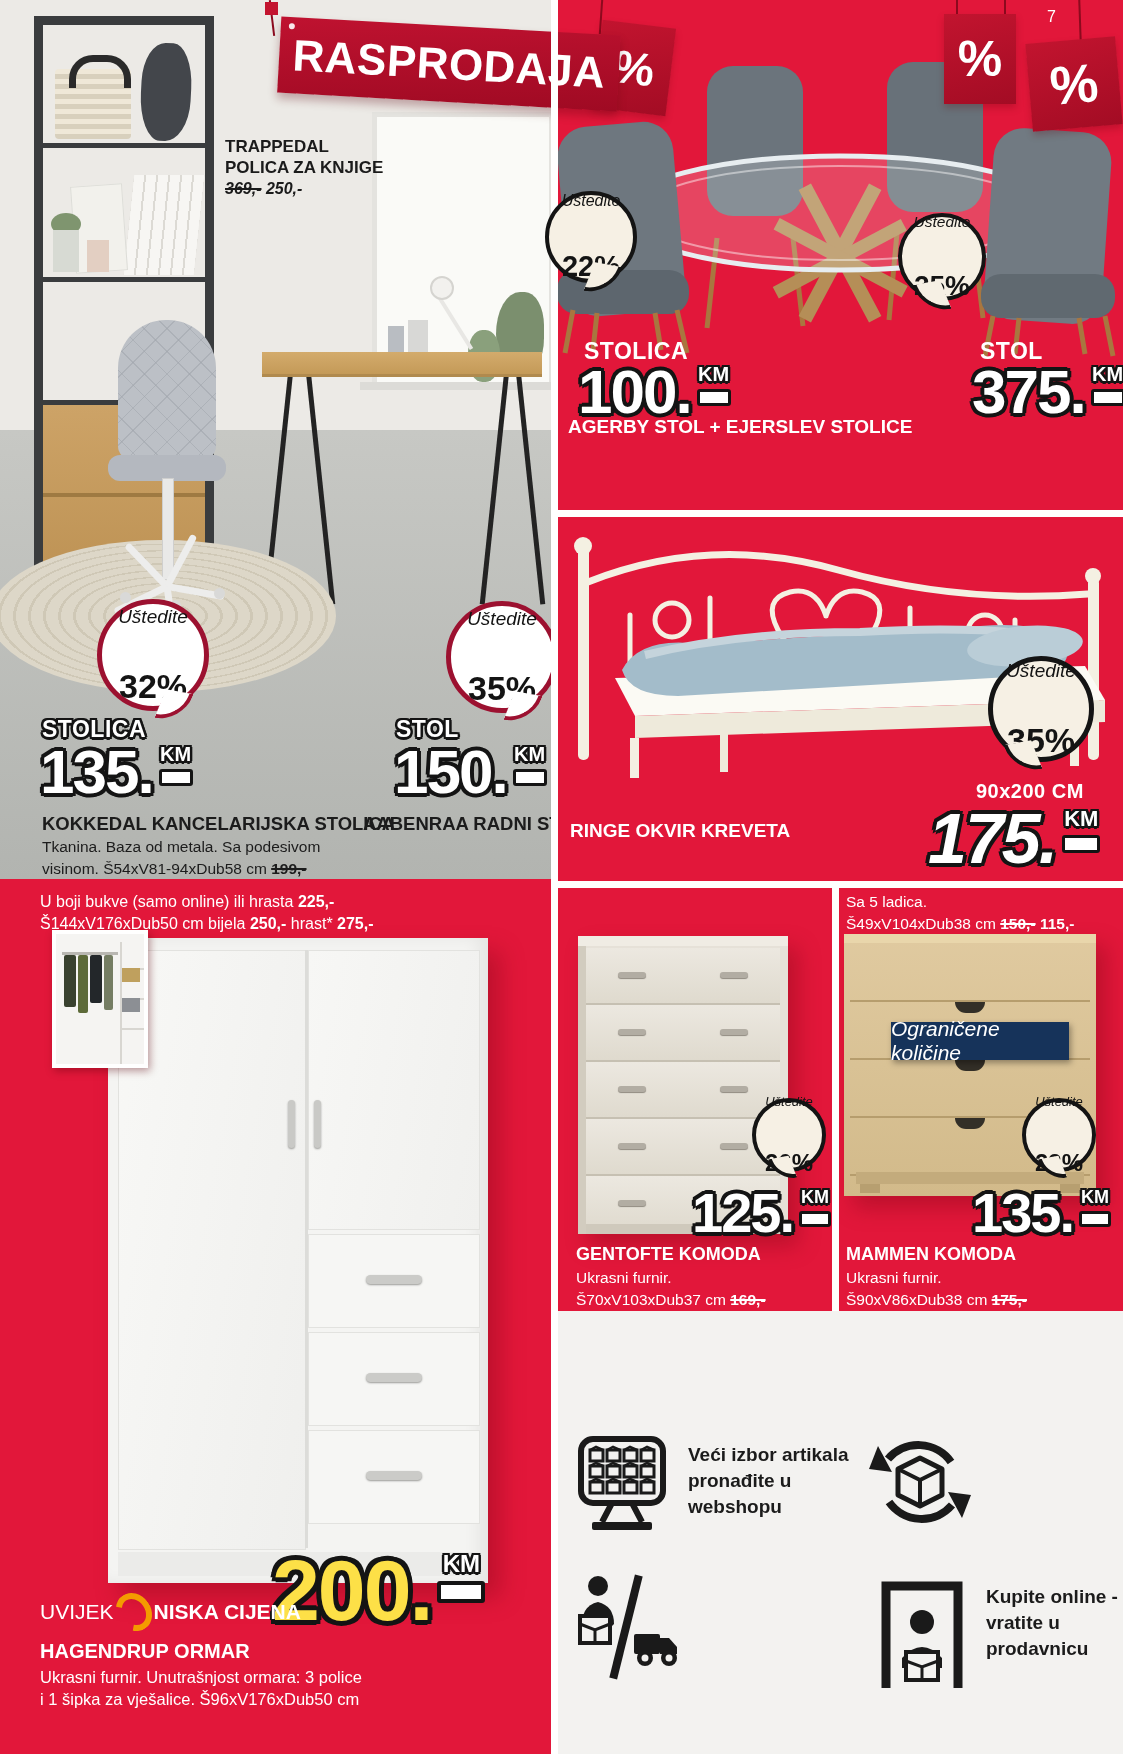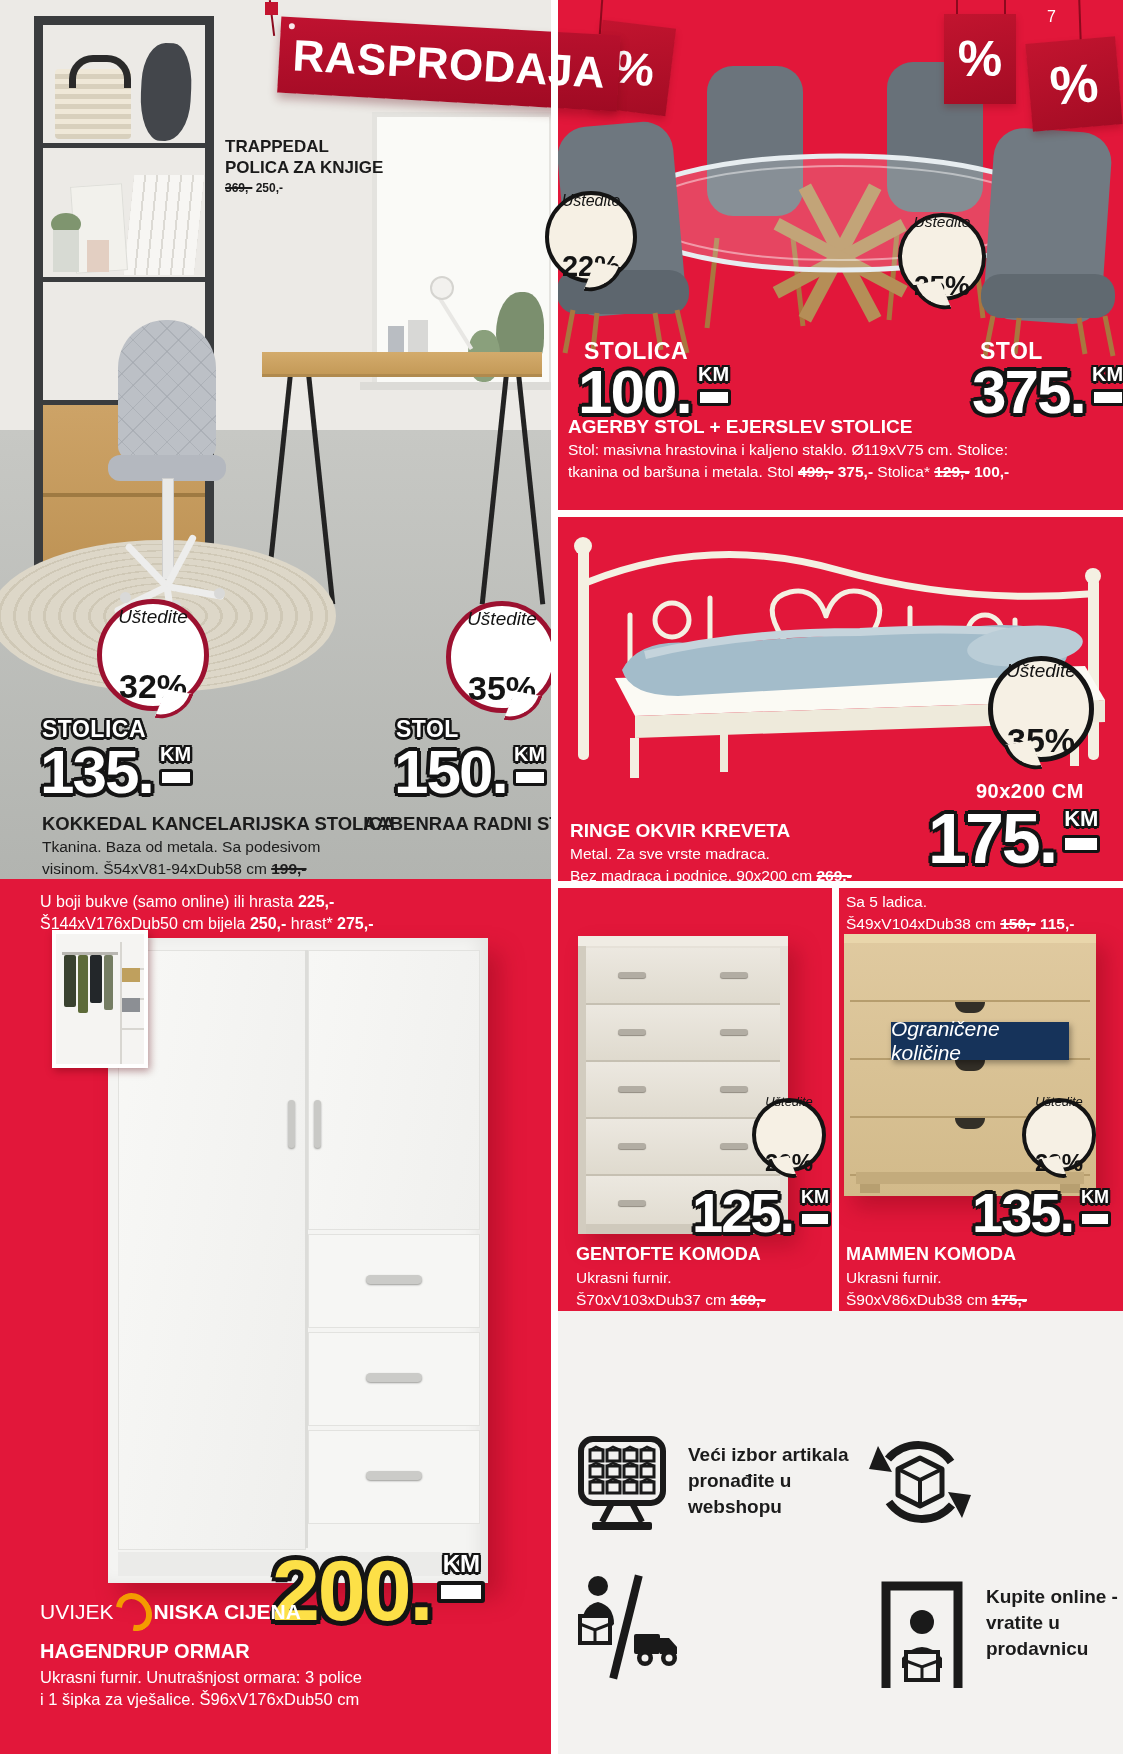--- a/index.html
+++ b/index.html
@@ -13,21 +13,21 @@
   .o3{color:#fde047;text-shadow:-4px -4px 0 #141414,4px -4px 0 #141414,-4px 4px 0 #141414,4px 4px 0 #141414,-5px 0 0 #141414,5px 0 0 #141414,0 -5px 0 #141414,0 5px 0 #141414;}
 
   
   .price{position:absolute;display:flex;align-items:flex-start;white-space:nowrap;z-index:7;}
   .p-num{font-weight:700;line-height:.9;letter-spacing:-2px;}
   .p-side{display:flex;flex-direction:column;align-items:center;margin-left:6px;}
   .p-km{font-weight:700;line-height:1;}
   .p-dash{background:#fff;border:3px solid #141414;border-radius:3px;margin-top:5px;}
   .price-md .p-num{font-size:62px;} .price-md .p-km{font-size:20px;} .price-md .p-dash{width:28px;height:11px;}
   .price-sm .p-num{font-size:56px;} .price-sm .p-km{font-size:18px;} .price-sm .p-dash{width:26px;height:10px;}
-  .price-lg .p-num{font-size:70px;} .price-lg .p-km{font-size:22px;} .price-lg .p-dash{width:32px;height:12px;}
+  .price-lg .p-num{font-size:70px;font-style:italic;} .price-lg .p-km{font-size:22px;} .price-lg .p-dash{width:32px;height:12px;}
   .price-xl .p-num{font-size:86px;} .price-xl .p-km{font-size:24px;} .price-xl .p-dash{width:40px;height:14px;border-width:4px;}
 
   .plabel{position:absolute;font-weight:700;color:#fff;font-size:23px;letter-spacing:.5px;z-index:7;white-space:nowrap;}
 
   
   .bubble{position:absolute;border-radius:50%;background:var(--bf,#f6f0e4);border:4px solid var(--bb,#141414);
           display:flex;flex-direction:column;align-items:center;justify-content:center;z-index:8;gap:41px;}
   .bubble .bl{font-style:italic;color:#141414;line-height:1;}
   .bubble .bv{font-weight:700;color:#141414;line-height:1;margin-top:2px;}
   .bubble::after{content:"";position:absolute;bottom:-15px;left:16px;width:24px;height:26px;background:var(--bf,#f6f0e4);
@@ -44,21 +44,21 @@
   .bub-e::after{width:17px;height:19px;bottom:-12px;}
 
   
   .name{position:absolute;color:#fff;font-weight:700;font-size:19px;white-space:nowrap;z-index:7;}
   .name-sm{font-size:18px;}
   .desc{position:absolute;color:#fff;font-size:15.5px;line-height:21.5px;z-index:7;}
   .desc b{font-weight:700;}
   .desc s,.trap s{font-weight:700;text-decoration:line-through;text-decoration-thickness:2px;}
   .dark{color:#1c1c1c;}
   .trap{position:absolute;color:#1b1b1b;font-weight:700;font-size:17px;line-height:21px;z-index:7;}
-  .trap .pr{font-size:12px;}
+  .trap .pr{font-size:16px;font-style:italic;}
 
   
   .banner{position:absolute;left:279px;top:26px;width:340px;height:76px;z-index:5;
           background:linear-gradient(175deg,#bf1230 0%,#9f0a23 100%);transform:rotate(3.2deg);
           display:flex;align-items:center;justify-content:center;box-shadow:0 6px 10px rgba(90,0,12,.30);}
   .banner .bt{color:#fff;font-weight:700;font-size:44px;letter-spacing:.5px;}
   .pin-dot{position:absolute;left:8px;top:6px;width:6px;height:6px;border-radius:50%;background:#fff;opacity:.9;}
   .tagpct{position:absolute;background:linear-gradient(165deg,#c2142f,#a30c24);display:flex;align-items:center;justify-content:center;
           color:#fff;font-weight:700;box-shadow:0 4px 7px rgba(100,0,10,.25);z-index:4;}
   .string{position:absolute;width:2px;background:#8c0a1e;z-index:3;}
@@ -299,24 +299,20 @@
   </div>
   <div class="plabel" style="left:980px;top:338px">STOL</div>
   <div class="price price-md" style="left:972px;top:364px">
     <span class="p-num o1">375.</span>
     <span class="p-side">
         <span class="p-km o2">KM</span>
         <span class="p-dash"></span>
       </span>
   </div>
   <div class="name" style="left:568px;top:416px">AGERBY STOL + EJERSLEV STOLICE</div>
-  <div class="desc" style="left:568px;top:439px;width:480px">
-    <span>Stol: masivna hrastovina i kaljeno staklo. Ø119xV75 cm. Stolice:</span><br>
-    <span>tkanina od baršuna i metala. Stol </span><s>499,-</s><b> 375,- </b><span>Stolica* </span><s>129,-</s><b> 100,-</b>
-  </div>
 
   <svg class="ab" style="left:560px;top:520px;z-index:2" width="560" height="265" viewBox="0 0 560 265">
     <g stroke="#f4f0e2" fill="none" stroke-linecap="round">
       <path d="M28 62 Q150 14 278 50 Q400 84 528 74" stroke-width="7"></path>
       <path d="M266 96 q-10 -30 -36 -24 q-28 7 -12 38 q14 26 48 44 q34 -18 48 -44 q16 -31 -12 -38 q-26 -6 -36 24" stroke-width="5"></path>
       <circle cx="112" cy="100" r="17" stroke-width="5"></circle>
       <circle cx="425" cy="112" r="17" stroke-width="5"></circle>
       <path d="M70 95 V160 M150 78 V160 M350 88 V150 M455 100 V150" stroke-width="5"></path>
     </g>
     <g fill="#f4f0e2">
@@ -340,24 +336,20 @@
   </div>
   <div class="plabel" style="left:976px;top:780px;font-size:20px">90x200 CM</div>
   <div class="price price-lg" style="left:928px;top:808px">
     <span class="p-num o1">175.</span>
     <span class="p-side">
         <span class="p-km o2">KM</span>
         <span class="p-dash"></span>
       </span>
   </div>
   <div class="name" style="left:570px;top:820px">RINGE OKVIR KREVETA</div>
-  <div class="desc" style="left:570px;top:843px;width:360px">
-    <span>Metal. Za sve vrste madraca.</span><br>
-    <span>Bez madraca i podnice. 90x200 cm </span><s>269,-</s>
-  </div>
 
   <div class="desc" style="left:40px;top:891px;width:480px;font-size:16px;line-height:22px">
     <span>U boji bukve (samo online) ili hrasta </span><b>225,-</b><br>
     <span>Š144xV176xDub50 cm bijela </span><b>250,-</b><span> hrast* </span><b>275,-</b>
   </div>
 
   <div class="wardrobe">
     <div class="wd-door-l"></div>
     <div class="wd-gap"></div>
     <div class="wd-door-r"></div>

